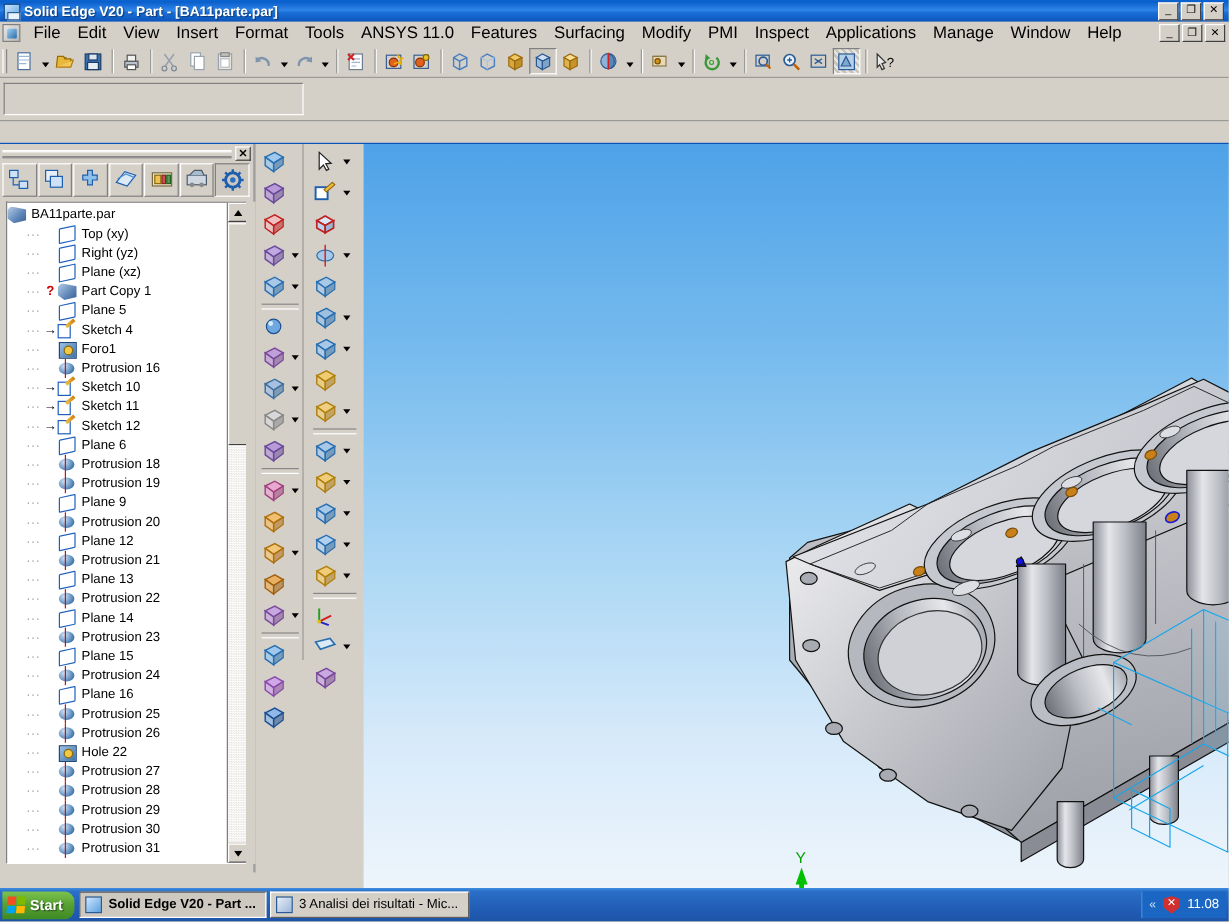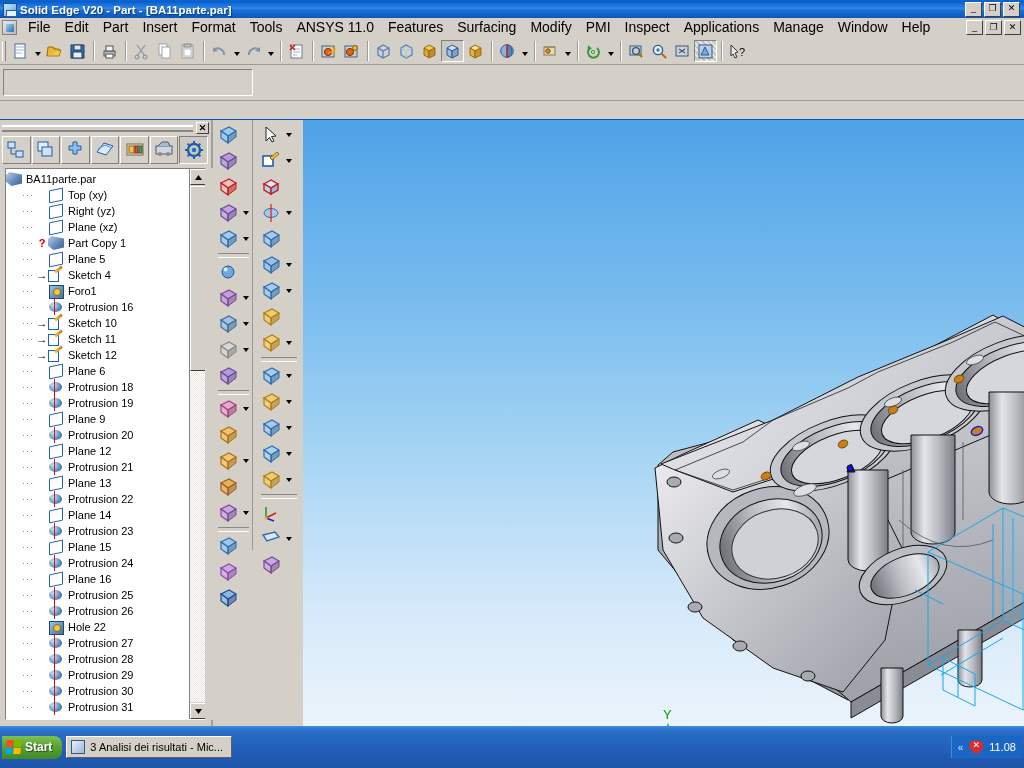--- a/index.html
+++ b/index.html
@@ -226,21 +226,21 @@
 
   
   .viewport {
     position:absolute; left:303px; top:0; width:721px; height:622px;
     background: linear-gradient(180deg,#4ea2e8 0%,#77bbee 28%,#a9d6f4 55%,#d7eafa 80%,#eef5fb 100%);
     overflow:hidden;
   }
 
   
   .taskbar {
-    position:absolute; left:0; bottom:0; width:1024px; height:42px;
+    position:absolute; left:0; bottom:0; width:1024px; height:28px;
     background: linear-gradient(180deg,#3f8ee0 0%,#2a6fc8 10%,#235fb8 55%,#1d54a8 100%);
     display:flex; align-items:center;
   }
   .startbtn {
     height:23px; margin:0 4px 0 2px; padding:0 10px 0 4px; display:flex; align-items:center; gap:4px;
     background: linear-gradient(180deg,#7cc24f 0%,#59a234 45%,#3e8a24 100%);
     border-radius: 0 8px 8px 0; color:#fff; font-weight:bold; font-size:12px;
     text-shadow:1px 1px 1px rgba(0,0,0,.5);
   }
   .winlogo { width:15px; height:14px; display:grid; grid-template-columns:1fr 1fr; grid-gap:1px; transform:skewX(-6deg);}
@@ -274,21 +274,21 @@
       <div class="wbtn"><span>❐</span></div>
       <div class="wbtn"><span>✕</span></div>
     </div>
   </div>
 
   <div class="menubar">
     <div class="doc-ico"></div>
     <div id="menu-items" style="display:flex;align-items:center;">
         <div class="menuitem">File</div>
         <div class="menuitem">Edit</div>
-        <div class="menuitem">Part</div>
+        <div class="menuitem">View</div>
         <div class="menuitem">Insert</div>
         <div class="menuitem">Format</div>
         <div class="menuitem">Tools</div>
         <div class="menuitem">ANSYS 11.0</div>
         <div class="menuitem">Features</div>
         <div class="menuitem">Surfacing</div>
         <div class="menuitem">Modify</div>
         <div class="menuitem">PMI</div>
         <div class="menuitem">Inspect</div>
         <div class="menuitem">Applications</div>
@@ -1391,20 +1391,24 @@
     <div class="startbtn">
       <span class="winlogo">
         <i style="background:#f25022"></i>
           <i style="background:#7fba00"></i>
         <i style="background:#00a4ef"></i>
           <i style="background:#ffb900"></i>
       </span>
       <span>Start</span>
     </div>
     <div id="task-items" style="display:flex;align-items:center;">
+        <div class="taskitem active">
+          <span style="width: 14px; height: 14px; flex: 0 0 auto; border: 1px solid rgb(42, 90, 150); display: block; background: linear-gradient(135deg, rgb(207, 230, 255), rgb(90, 160, 224));"></span>
+          <span style="white-space: nowrap; overflow: hidden; text-overflow: ellipsis;">Solid Edge V20 - Part ...</span>
+        </div>
         <div class="taskitem">
           <span style="width: 14px; height: 14px; flex: 0 0 auto; border: 1px solid rgb(42, 90, 150); display: block; background: linear-gradient(135deg, rgb(232, 238, 248), rgb(156, 182, 216));"></span>
           <span style="white-space: nowrap; overflow: hidden; text-overflow: ellipsis;">3 Analisi dei risultati - Mic...</span>
         </div>
       </div>
     <div class="tray">
       <span class="tray-chev">«</span>
       <span class="shield"></span>
       <span class="clock">11.08</span>
     </div>

